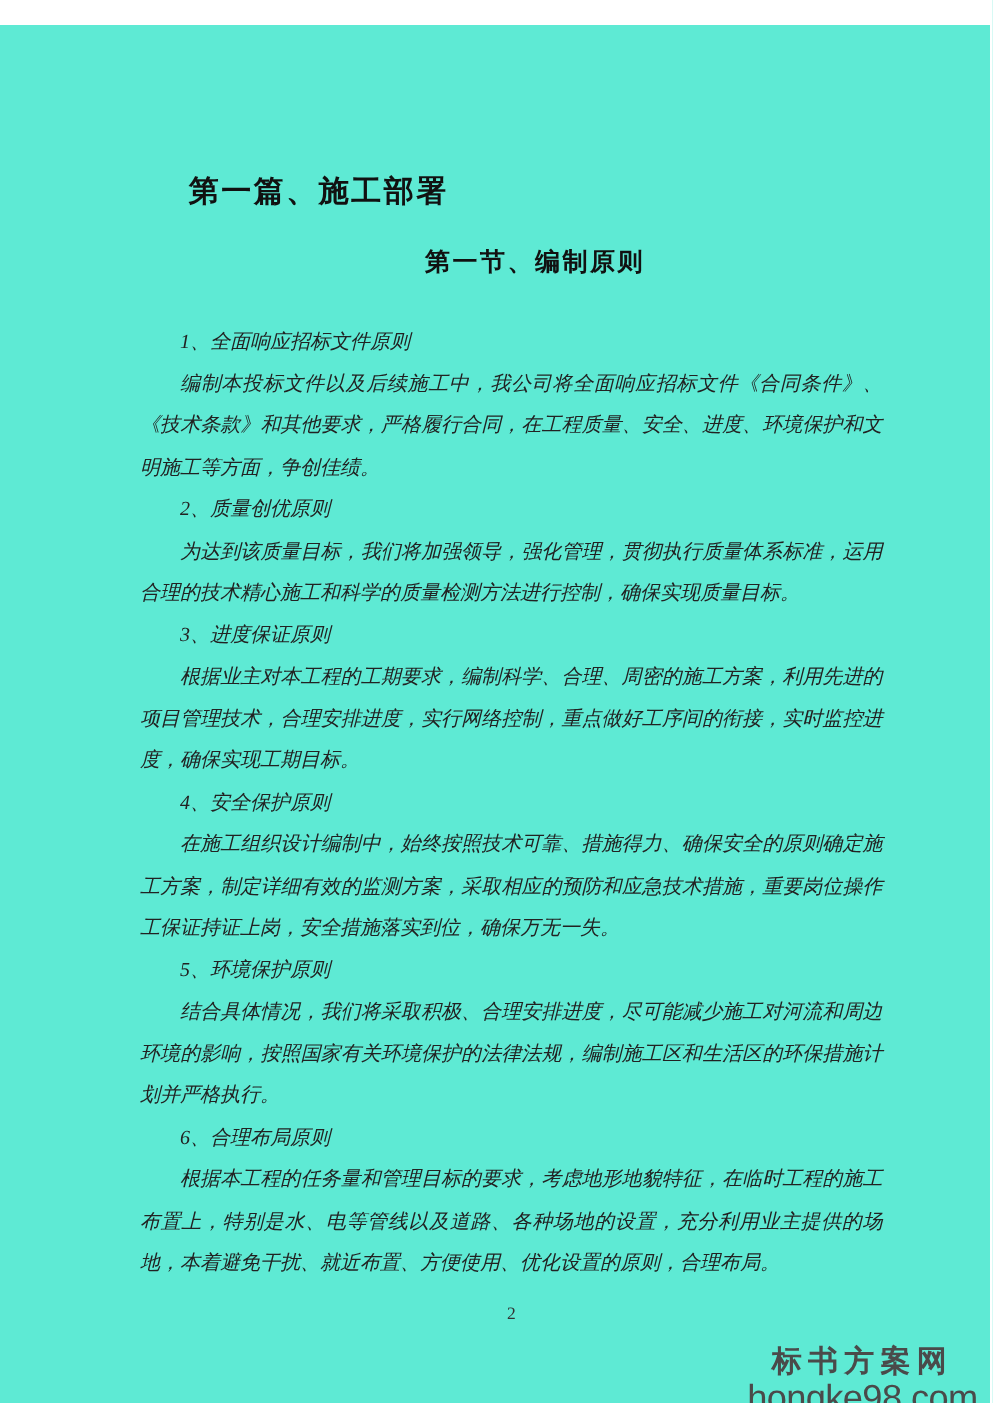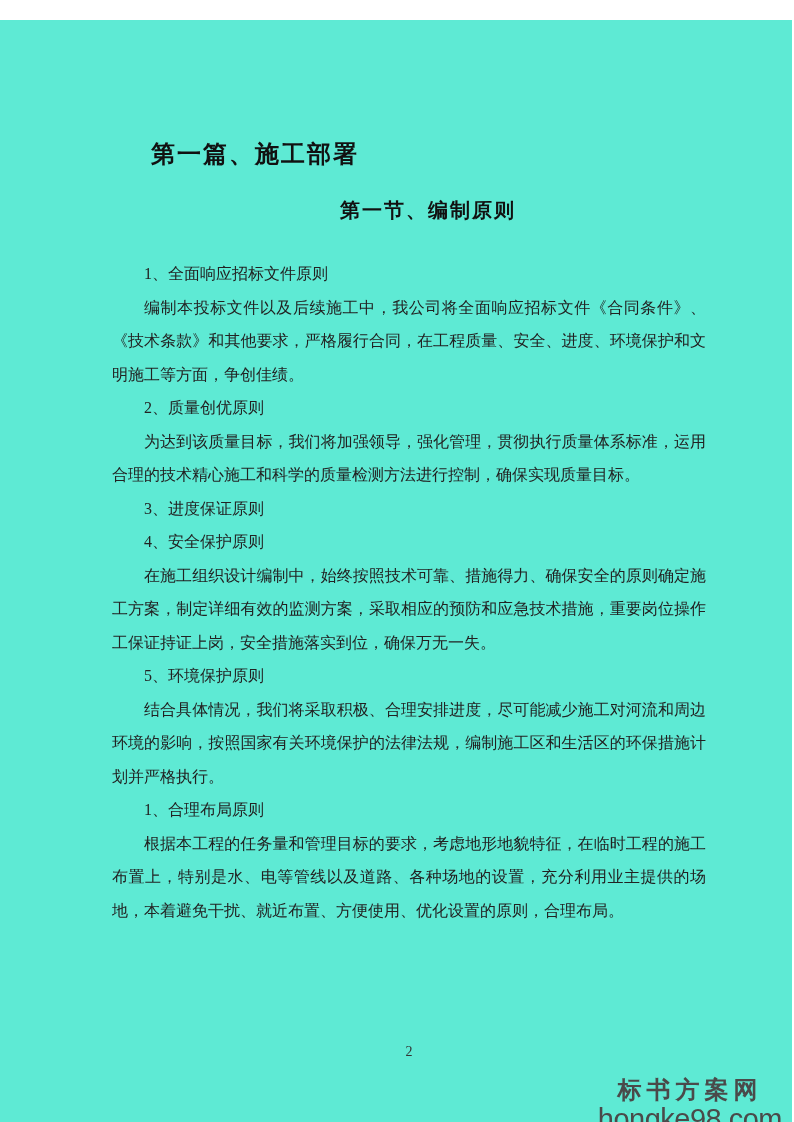--- a/index.html
+++ b/index.html
@@ -44,20 +44,21 @@
   }
   .body-text {
     margin-top: 33px;
     font-size: 16px;
     line-height: 33.5px;
     color: #222222;
   }
   .body-text p {
     margin: 0;
     text-indent: 2em;
+    font-style: italic;
   }
   .body-text p.justified {
     text-align: justify;
     text-justify: inter-ideograph;
   }
   .footer {
     position: absolute;
     left: 112px;
     top: 1024px;
     width: 594px;
@@ -99,25 +100,26 @@
     <h1 class="chapter-title">第一篇、施工部署</h1>
 
     <h2 class="section-title">第一节、编制原则</h2>
 
     <div class="body-text">
       <p>1、全面响应招标文件原则</p>
       <p class="justified">编制本投标文件以及后续施工中，我公司将全面响应招标文件《合同条件》、《技术条款》和其他要求，严格履行合同，在工程质量、安全、进度、环境保护和文明施工等方面，争创佳绩。</p>
       <p>2、质量创优原则</p>
       <p class="justified">为达到该质量目标，我们将加强领导，强化管理，贯彻执行质量体系标准，运用合理的技术精心施工和科学的质量检测方法进行控制，确保实现质量目标。</p>
       <p>3、进度保证原则</p>
+      <p class="justified">根据业主对本工程的工期要求，编制科学、合理、周密的施工方案，利用先进的项目管理技术，合理安排进度，实行网络控制，重点做好工序间的衔接，实时监控进度，确保实现工期目标。</p>
       <p>4、安全保护原则</p>
       <p class="justified">在施工组织设计编制中，始终按照技术可靠、措施得力、确保安全的原则确定施工方案，制定详细有效的监测方案，采取相应的预防和应急技术措施，重要岗位操作工保证持证上岗，安全措施落实到位，确保万无一失。</p>
       <p>5、环境保护原则</p>
       <p class="justified">结合具体情况，我们将采取积极、合理安排进度，尽可能减少施工对河流和周边环境的影响，按照国家有关环境保护的法律法规，编制施工区和生活区的环保措施计划并严格执行。</p>
-      <p>1、合理布局原则</p>
+      <p>6、合理布局原则</p>
       <p class="justified">根据本工程的任务量和管理目标的要求，考虑地形地貌特征，在临时工程的施工布置上，特别是水、电等管线以及道路、各种场地的设置，充分利用业主提供的场地，本着避免干扰、就近布置、方便使用、优化设置的原则，合理布局。</p>
     </div>
 
   </div>
 
   <div class="footer">
     <span>2</span>
   </div>
 
   <div class="watermark">

